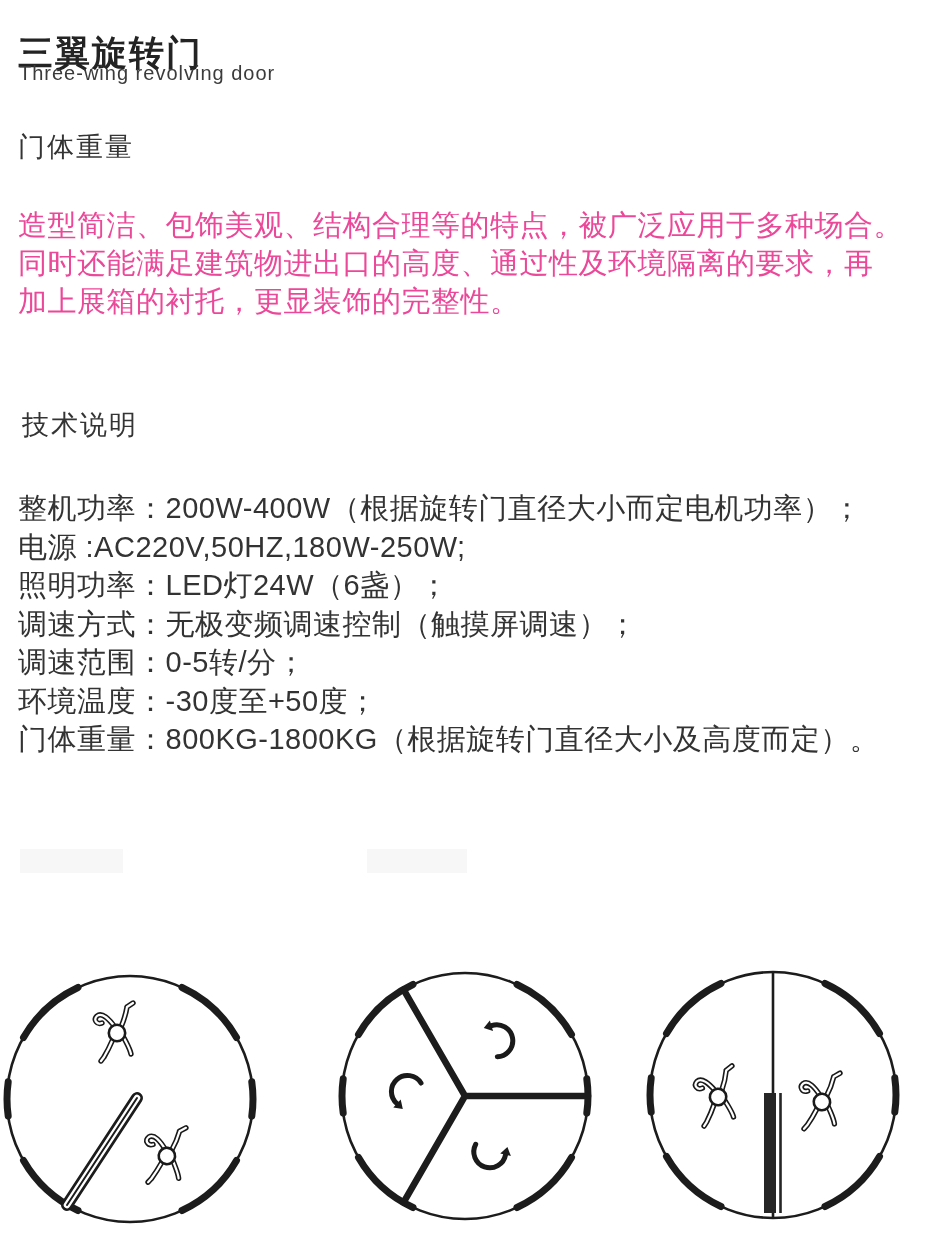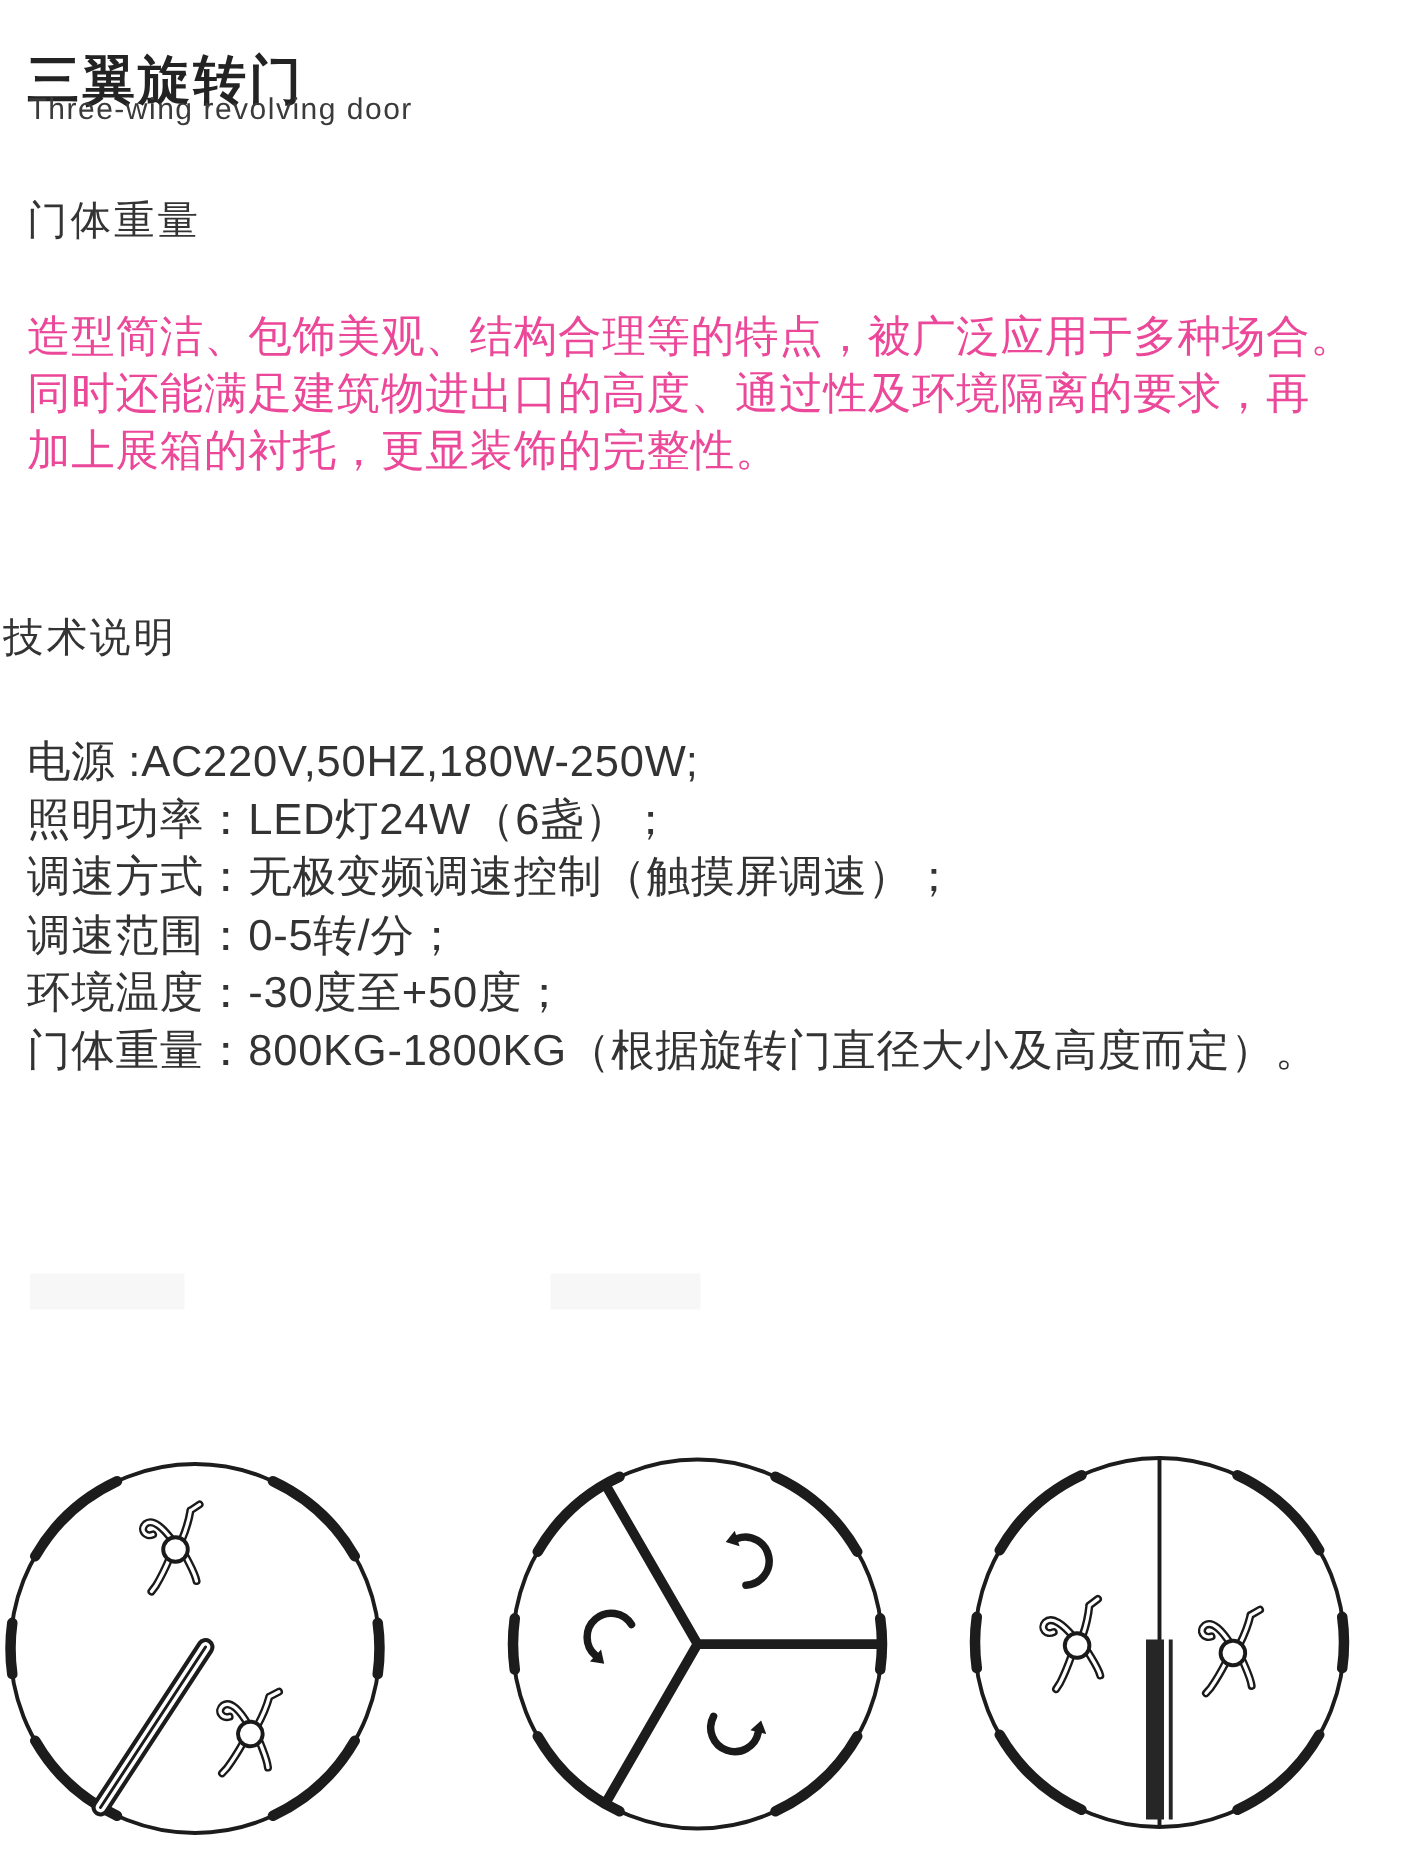--- a/index.html
+++ b/index.html
@@ -13,21 +13,21 @@
     left:18px;top:12px;font-size:35px;font-weight:bold;color:#232323;
     letter-spacing:2px;line-height:1.2;font-family:Liberation Mono, monospace;
   }
   .page-subtitle{
     left:19px;top:62px;font-size:20px;color:#3b3b3b;letter-spacing:1px;
   }
   .section-heading{
     font-size:27px;color:#343434;letter-spacing:2px;font-weight:normal;margin:0;
   }
   .features-heading{left:18px;top:129px;}
-  .tech-heading{left:2px;top:407px;}
+  .tech-heading{left:22px;top:407px;}
   .para{
     left:18px;top:206px;font-size:29px;line-height:38px;color:#ec4899;
     letter-spacing:0.5px;white-space:nowrap;
   }
   .specs{
     left:18px;top:489px;font-size:29px;line-height:38.5px;color:#333333;
     letter-spacing:0.5px;white-space:nowrap;
   }
   .wm{background:#f7f7f7;height:24px;top:849px;}
   .wm1{left:20px;width:103px;}
@@ -46,20 +46,21 @@
 
   <div class="abs para">
     <div>造型简洁、包饰美观、结构合理等的特点，被广泛应用于多种场合。</div>
     <div>同时还能满足建筑物进出口的高度、通过性及环境隔离的要求，再</div>
     <div>加上展箱的衬托，更显装饰的完整性。</div>
   </div>
 
   <h2 class="abs section-heading tech-heading">技术说明</h2>
 
   <div class="abs specs">
+    <div>整机功率：200W-400W（根据旋转门直径大小而定电机功率）；</div>
     <div>电源 :AC220V,50HZ,180W-250W;</div>
     <div>照明功率：LED灯24W（6盏）；</div>
     <div>调速方式：无极变频调速控制（触摸屏调速）；</div>
     <div>调速范围：0-5转/分；</div>
     <div>环境温度：-30度至+50度；</div>
     <div>门体重量：800KG-1800KG（根据旋转门直径大小及高度而定）。</div>
   </div>
 
   <div class="abs wm wm1"></div>
   <div class="abs wm wm2"></div>

